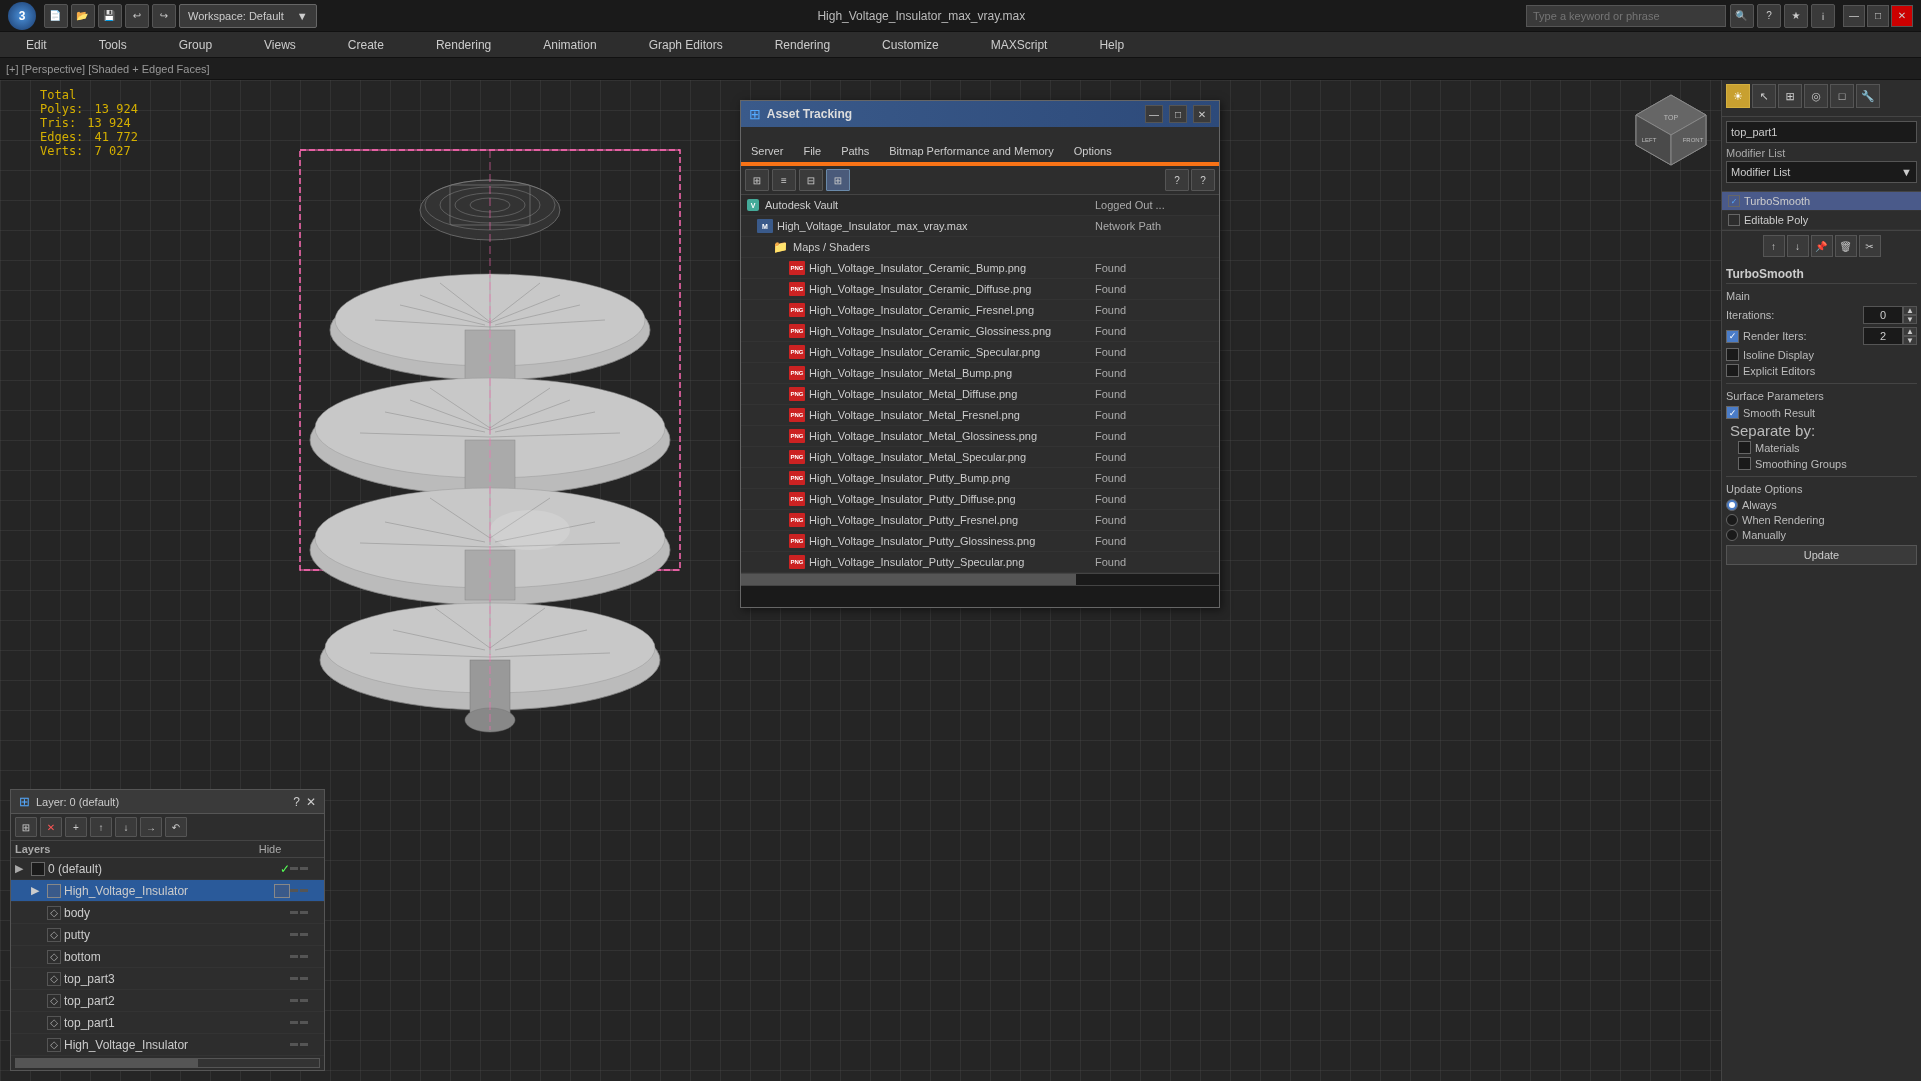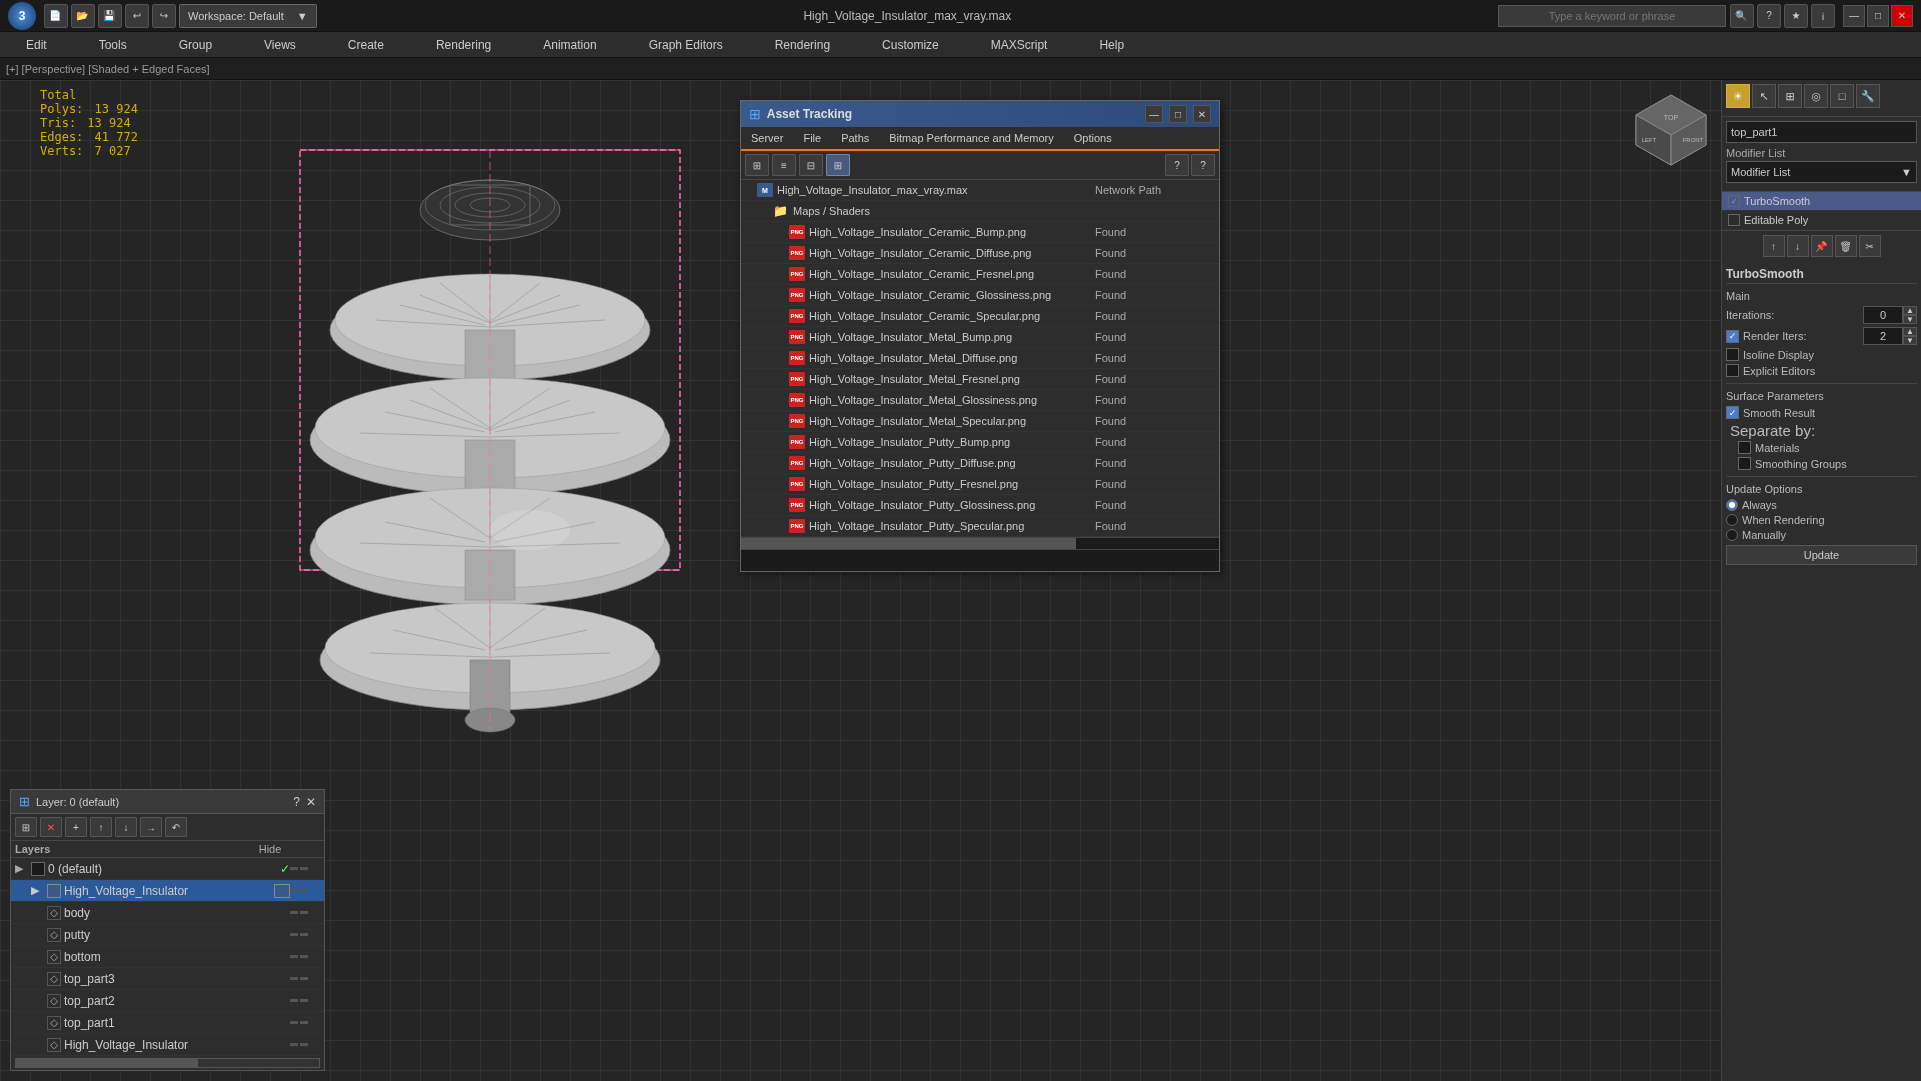--- a/index.html
+++ b/index.html
@@ -5,21 +5,21 @@
     * { box-sizing: border-box; margin: 0; padding: 0; }
     body { background: #2b2b2b; font-family: 'Arial', sans-serif; font-size: 11px; color: #ccc; width: 1921px; height: 1081px; overflow: hidden; }
 
     
     #titlebar { background: #1a1a1a; height: 32px; display: flex; align-items: center; padding: 0 8px; border-bottom: 1px solid #111; }
     #titlebar .app-icon { width: 28px; height: 28px; background: radial-gradient(circle, #4a90d9, #1a3a6b); border-radius: 50%; margin-right: 8px; display: flex; align-items: center; justify-content: center; color: white; font-weight: bold; font-size: 12px; }
     #titlebar .toolbar-buttons { display: flex; gap: 3px; align-items: center; }
     #titlebar .tb-btn { background: #3a3a3a; border: 1px solid #555; color: #ccc; width: 24px; height: 24px; display: flex; align-items: center; justify-content: center; cursor: pointer; font-size: 10px; border-radius: 2px; }
     #titlebar .workspace-btn { background: #3a3a3a; border: 1px solid #666; color: #ccc; padding: 2px 8px; height: 24px; display: flex; align-items: center; gap: 13px; cursor: pointer; border-radius: 2px; }
     #titlebar .app-title { flex: 1; text-align: center; color: #bbb; font-size: 12px; }
-    #titlebar .search-box { background: #3a3a3a; border: 1px solid #555; color: #999; padding: 2px 6px; height: 22px; width: 228px; font-size: 11px; text-align: center; }
+    #titlebar .search-box { background: #3a3a3a; border: 1px solid #555; color: #999; padding: 2px 6px; height: 22px; width: 200px; font-size: 11px; }
     #titlebar .win-controls { display: flex; gap: 2px; margin-left: 8px; }
     #titlebar .win-btn { background: #3a3a3a; border: 1px solid #555; color: #ccc; width: 22px; height: 22px; display: flex; align-items: center; justify-content: center; cursor: pointer; font-size: 10px; }
 
     
     #menubar { background: #2d2d2d; height: 26px; display: flex; align-items: center; border-bottom: 1px solid #111; }
     #menubar .menu-item { padding: 3px 26px; color: #ccc; cursor: pointer; font-size: 12px; height: 26px; display: flex; align-items: center; }
 
     
     #viewport-label { background: #1e1e1e; height: 22px; display: flex; align-items: center; padding: 0 6px; border-bottom: 1px solid #111; color: #999; font-size: 11px; }
 
@@ -54,21 +54,21 @@
     #layers-panel .layer-line { width: 8px; height: 3px; background: #555; }
     #layers-panel .scrollbar-h { height: 10px; background: #333; margin: 2px 4px; border: 1px solid #555; }
     #layers-panel .scroll-thumb { width: 60%; height: 100%; background: #555; }
 
     
     #asset-panel { position: absolute; top: 20px; left: 740px; width: 480px; background: #2d2d2d; border: 1px solid #666; box-shadow: 2px 2px 8px rgba(0,0,0,0.5); }
     #asset-panel .panel-titlebar { background: linear-gradient(to right, #3a5a8a, #2d4a7a); padding: 4px 8px; display: flex; align-items: center; gap: 6px; }
     #asset-panel .panel-icon-sm { color: #5af; font-size: 14px; }
     #asset-panel .panel-title-text { color: #ddd; font-size: 12px; font-weight: bold; flex: 1; }
     #asset-panel .panel-win-btn { color: #ccc; cursor: pointer; width: 18px; height: 18px; display: flex; align-items: center; justify-content: center; background: #3a3a3a; border: 1px solid #555; font-size: 10px; }
-    #asset-panel .asset-menu { background: #2d2d2d; padding: 3px 0; display: flex; border-bottom: 2px solid #f97316; }
+    #asset-panel .asset-menu { background: #2d2d2d; padding: 3px 0; display: flex; border-bottom: 4px solid #f97316; margin-top: 13px; }
     #asset-panel .asset-menu-item { padding: 2px 10px; color: #ccc; cursor: pointer; font-size: 11px; }
     #asset-panel .asset-toolbar { padding: 3px 4px; display: flex; gap: 3px; border-bottom: 1px solid #444; background: #2d2d2d; }
     #asset-panel .asset-tb-btn { background: #3a3a3a; border: 1px solid #555; color: #ccc; width: 24px; height: 22px; display: flex; align-items: center; justify-content: center; cursor: pointer; font-size: 10px; border-radius: 1px; }
     #asset-panel .asset-tb-btn.active { background: #4a5a7a; border-color: #6a8aaa; }
     #asset-panel .asset-help { margin-left: auto; display: flex; gap: 2px; }
     #asset-panel .table-header { display: flex; background: #333; border-bottom: 1px solid #555; padding: 3px 4px; font-size: 11px; font-weight: bold; color: #bbb; }
     #asset-panel .col-asset-name { flex: 1; }
     #asset-panel .col-asset-status { width: 120px; }
     #asset-panel .asset-row { display: flex; align-items: center; padding: 2px 4px; border-bottom: 1px solid #333; min-height: 20px; cursor: pointer; }
     #asset-panel .asset-row.level0 { background: #2a2a2a; }
@@ -413,20 +413,29 @@
         <div class="asset-tb-btn">⊟</div>
         <div class="asset-tb-btn active">⊞</div>
         <div class="asset-help">
           <div class="asset-tb-btn">?</div>
           <div class="asset-tb-btn">?</div>
         </div>
       </div>
 
       <div style="max-height:380px; overflow-y:auto;">
 
+        <div class="asset-row level0">
+          <div class="asset-icon">
+            <div class="icon-vault" style="width:12px;height:12px;background:#4a9;border-radius:2px;display:flex;align-items:center;justify-content:center;">
+              <span style="color:white;font-size:7px;font-weight:bold;">V</span>
+            </div>
+          </div>
+          <span class="asset-row-name">Autodesk Vault</span>
+          <span class="asset-row-status">Logged Out ...</span>
+        </div>
 
         <div class="asset-row level1">
           <div class="asset-icon">
             <div style="width:16px;height:14px;background:#3a5a8a;border-radius:1px;display:flex;align-items:center;justify-content:center;">
               <span style="color:white;font-size:7px;font-weight:bold;">M</span>
             </div>
           </div>
           <span class="asset-row-name">High_Voltage_Insulator_max_vray.max</span>
           <span class="asset-row-status">Network Path</span>
         </div>

